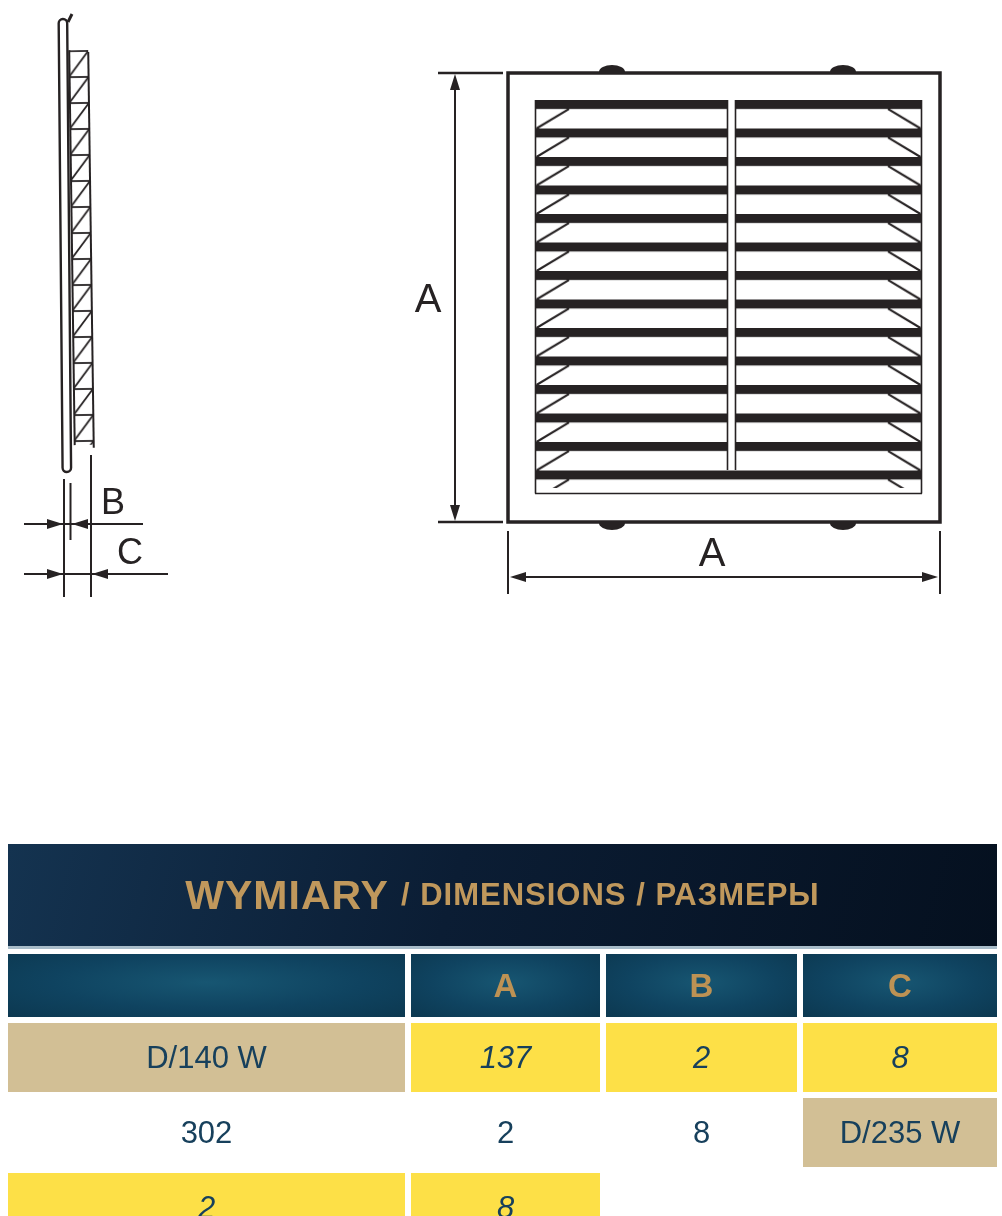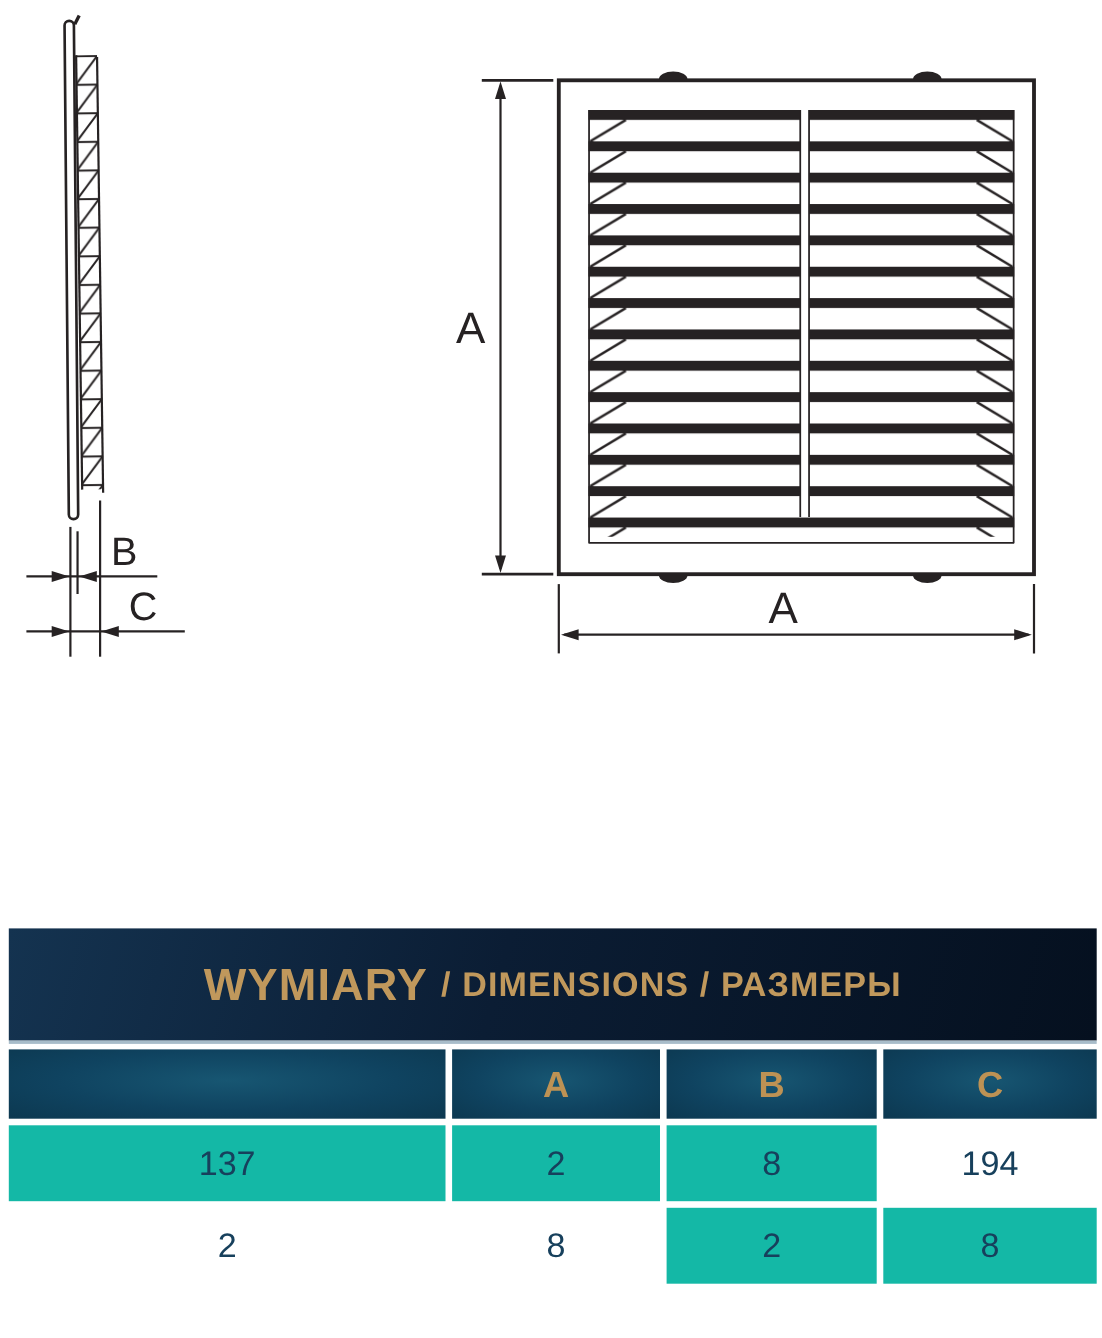--- a/index.html
+++ b/index.html
@@ -20,21 +20,21 @@
      border-bottom:3px solid #a8bcc9;}
   .title-main{color:#c0985c;font-weight:bold;font-size:41px;letter-spacing:1px;}
   .title-secondary{color:#c0985c;font-weight:bold;font-size:31px;letter-spacing:1px;margin-left:12px;}
   #grid{margin-top:5px;display:grid;grid-template-columns:397px 189px 191px 194px;
         column-gap:6px;row-gap:6px;}
   .cell{display:flex;align-items:center;justify-content:center;}
   .hcell{height:63px;color:#bd9254;font-weight:bold;font-size:33px;
      background:radial-gradient(ellipse at 50% 45%, #175672 0%, #0f4360 55%, #0c3850 100%);}
   .dcell{height:69px;color:#17405c;font-size:31px;}
   .model{background:#d2bf95;}
-  .bg-beige{background:#14b8a6;}
+  .bg-beige{background:#fde047;font-style:italic;}
   .bg-white{background:#ffffff;}
 </style>
 </head>
 <body>
 
 <div id="page">
 
   <svg id="drawing-area" viewBox="0 0 1002 620" xmlns="http://www.w3.org/2000/svg">
     <defs>
       <pattern id="louver" x="535" y="100" width="387" height="28.5" patternUnits="userSpaceOnUse">
@@ -118,26 +118,28 @@
       <span class="title-main">WYMIARY</span>
       <span class="title-secondary">/ DIMENSIONS / РАЗМЕРЫ</span>
     </div>
     <div id="grid">
 
       <div class="cell hcell"></div>
       <div class="cell hcell">A</div>
       <div class="cell hcell">B</div>
       <div class="cell hcell">C</div>
 
+      <div class="cell dcell model">D/140 W</div>
       <div class="cell dcell bg-beige">137</div>
       <div class="cell dcell bg-beige">2</div>
       <div class="cell dcell bg-beige">8</div>
 
-      <div class="cell dcell bg-white">194</div>
+      <div class="cell dcell bg-white">302</div>
       <div class="cell dcell bg-white">2</div>
       <div class="cell dcell bg-white">8</div>
 
+      <div class="cell dcell model">D/235 W</div>
       <div class="cell dcell bg-beige">2</div>
       <div class="cell dcell bg-beige">8</div>
     </div>
   </div>
 
 </div>
 
 </body></html>

